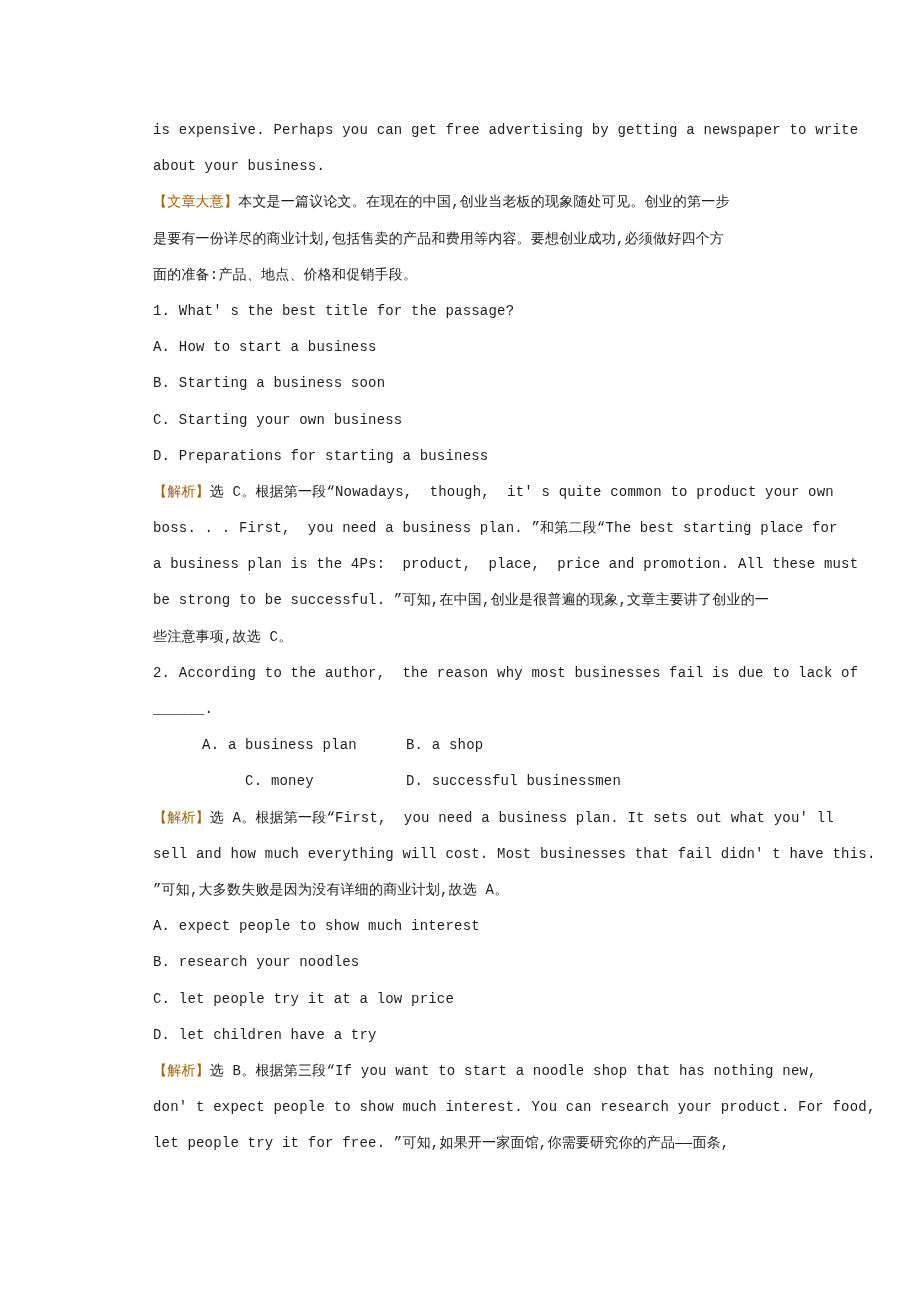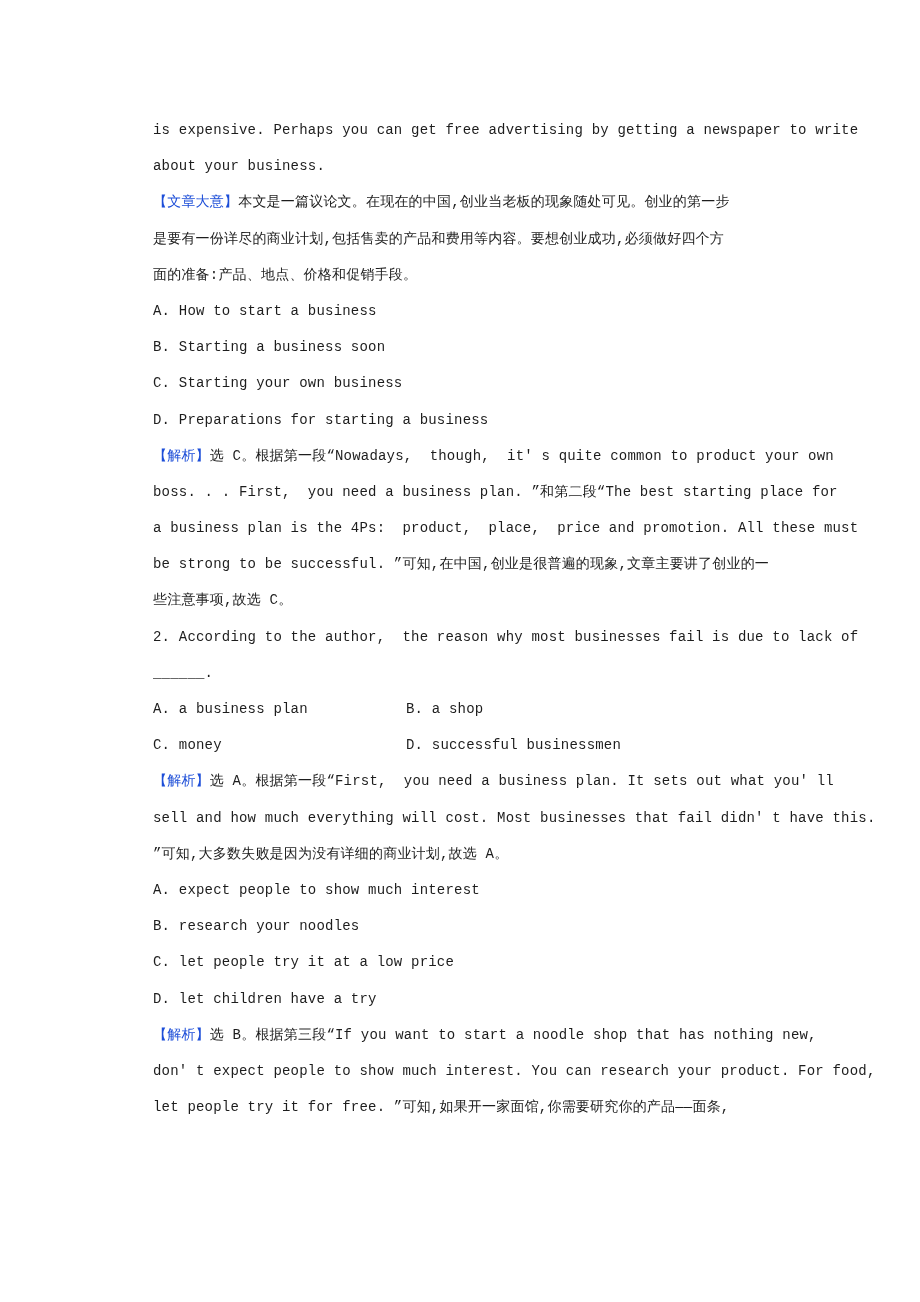--- a/index.html
+++ b/index.html
@@ -22,40 +22,42 @@
   .line {
     height: 36.2px;
     line-height: 36.2px;
     white-space: pre;
     font-family: "Liberation Mono", "DejaVu Sans Mono", monospace;
     font-size: 14px;
     color: #1d1d1d;
     letter-spacing: 0.2px;
   }
   .tag {
-    color: #1d4ed8;
+    color: #a16207;
   }
   .col1 {
     display: inline-block;
     width: 253px;
+    text-align: center;
   }
 </style>
 </head>
 <body>
 
 <div class="page">
   <div class="content">
 
     <div class="line"><span>is expensive. Perhaps you can get free advertising by getting a newspaper to write</span></div>
     <div class="line"><span>about your business.</span></div>
 
     <div class="line"><span class="tag">【文章大意】</span><span>本文是一篇议论文。在现在的中国,创业当老板的现象随处可见。创业的第一步</span></div>
     <div class="line"><span>是要有一份详尽的商业计划,包括售卖的产品和费用等内容。要想创业成功,必须做好四个方</span></div>
     <div class="line"><span>面的准备:产品、地点、价格和促销手段。</span></div>
 
+    <div class="line"><span>1. What' s the best title for the passage?</span></div>
     <div class="line"><span>A. How to start a business</span></div>
     <div class="line"><span>B. Starting a business soon</span></div>
     <div class="line"><span>C. Starting your own business</span></div>
     <div class="line"><span>D. Preparations for starting a business</span></div>
 
     <div class="line"><span class="tag">【解析】</span><span>选 C。根据第一段“Nowadays,  though,  it' s quite common to product your own</span></div>
     <div class="line"><span>boss. . . First,  you need a business plan. ”和第二段“The best starting place for</span></div>
     <div class="line"><span>a business plan is the 4Ps:  product,  place,  price and promotion. All these must</span></div>
     <div class="line"><span>be strong to be successful. ”可知,在中国,创业是很普遍的现象,文章主要讲了创业的一</span></div>
     <div class="line"><span>些注意事项,故选 C。</span></div>

